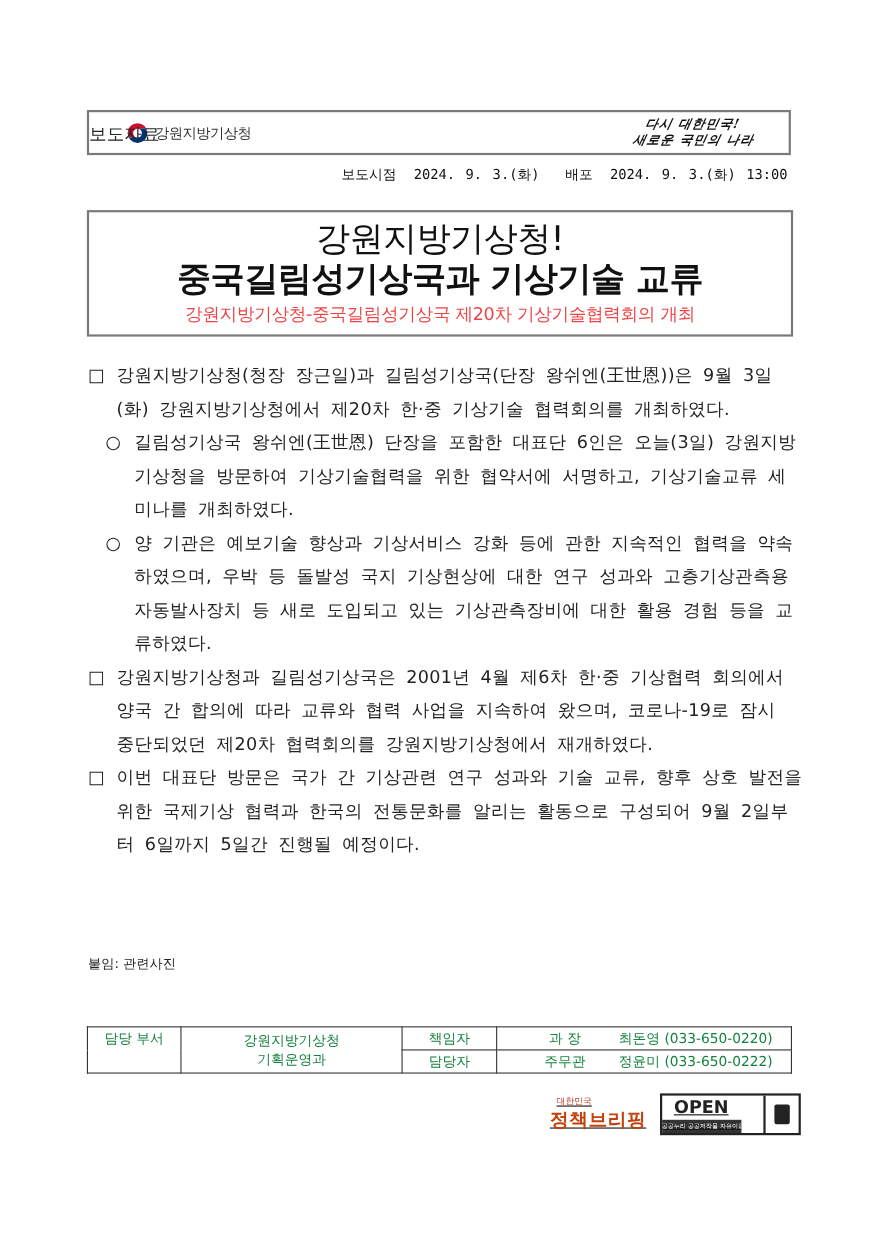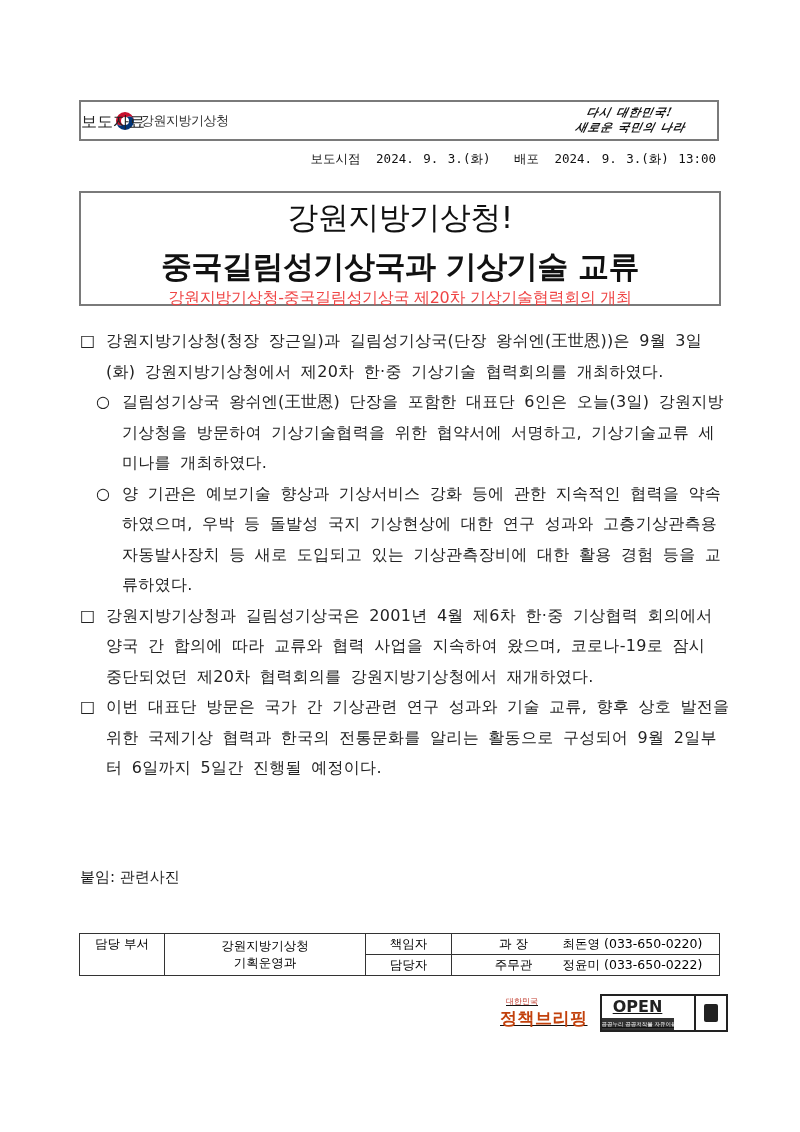--- a/index.html
+++ b/index.html
@@ -18,36 +18,36 @@
   .slogan div:first-child { padding-left:8px; }
 
   .release-line { position:absolute; right:84px; top:151px; font-size:12.5px; color:#111;
                   font-family:"DejaVu Sans Mono", "Liberation Mono", monospace; word-spacing:2px; }
   .release-line span { margin-left:6px; }
   .release-line span:first-child { margin-left:0; }
 
   .title-box { position:absolute; left:79px; top:191px; width:642px; height:115px;
                border:2px solid #7a7a7a; box-sizing:border-box; text-align:center; }
   .title1 { font-size:31px; font-weight:normal; margin-top:6px; line-height:36px; letter-spacing:-0.5px; }
-  .title2 { font-size:31px; font-weight:bold; line-height:38px; letter-spacing:-0.5px;margin-top:12px; }
+  .title2 { font-size:31px; font-weight:bold; line-height:38px; letter-spacing:-0.5px; }
   .subtitle { font-size:16px; color:#ef4444; line-height:22px; margin-top:2px; letter-spacing:-0.3px; }
 
   .body { position:absolute; left:80px; top:326px; width:650px; font-size:16px; color:#222; }
   .item { position:relative; line-height:30.5px; letter-spacing:0.3px; word-spacing:4px; }
   .item .bullet { position:absolute; left:0; top:0; }
   .item.square { padding-left:26px; text-indent:0; }
   .item.square .bullet { left:0; }
   .item.circle { padding-left:42px; }
   .item.circle .bullet { left:16px; }
   .item.square .text { display:block; }
 
-  .attachment { position:absolute; left:80px; top:868px; font-size:15px; color:#222; }
+  .attachment { position:absolute; left:80px; top:868px; font-size:12px; color:#222; }
 
   table.contact { position:absolute; left:79px; top:933px; width:641px; border-collapse:collapse;
-                  font-size:12.5px; color:#000000; }
+                  font-size:12.5px; color:#15803d; }
   table.contact td { border:1px solid #333; height:20px; padding:0 4px; text-align:center; vertical-align:middle; }
   .c1 { width:76px; vertical-align:top !important; padding-top:2px !important; }
   .c2 { width:192px; }
   .c3 { width:77px; }
   .c4-role { display:inline-block; width:90px; text-align:center; }
   .c4-name { display:inline-block; text-align:left; }
 
   .footer-logos { position:absolute; left:500px; top:994px; display:flex; align-items:center; gap:12px;text-decoration:underline; }
   .briefing { display:flex; flex-direction:column; }
   .briefing .small { font-size:8px; color:#c0392b; margin-left:6px; }

